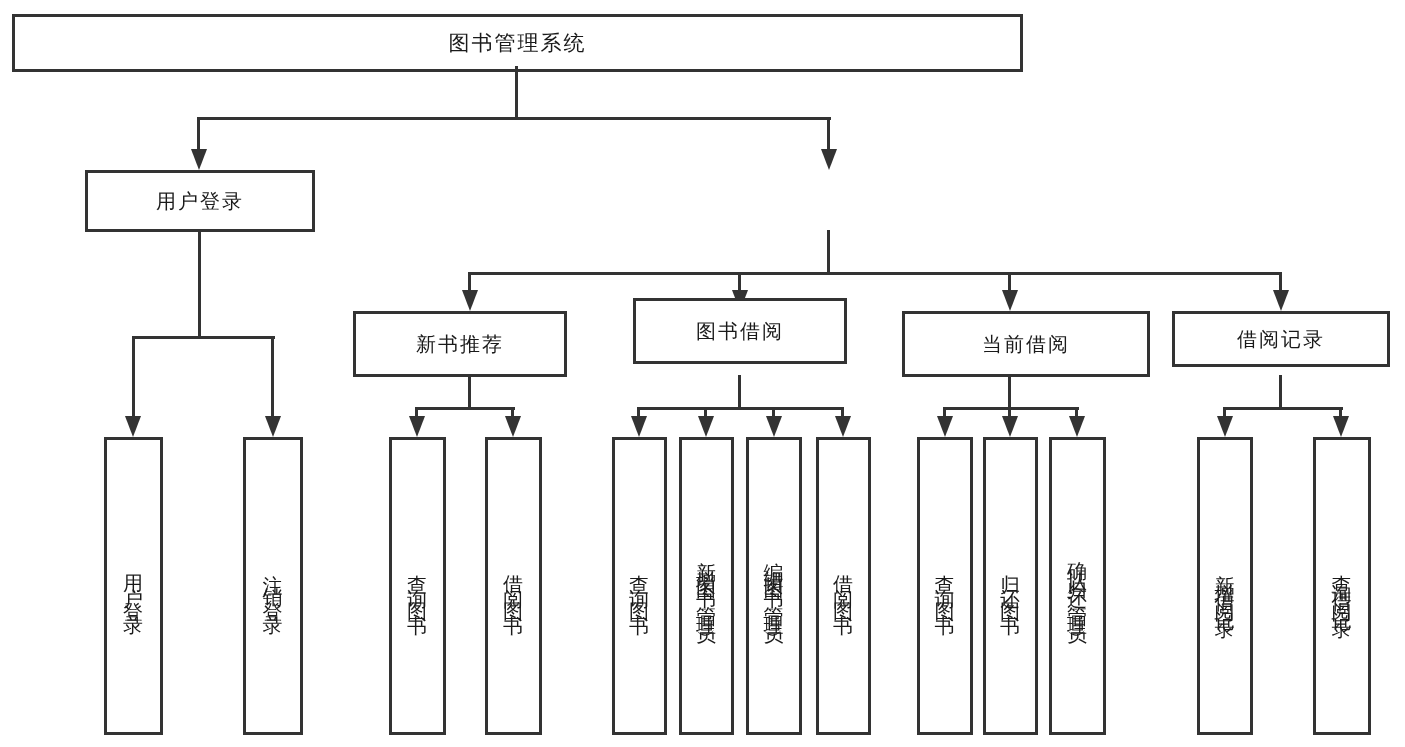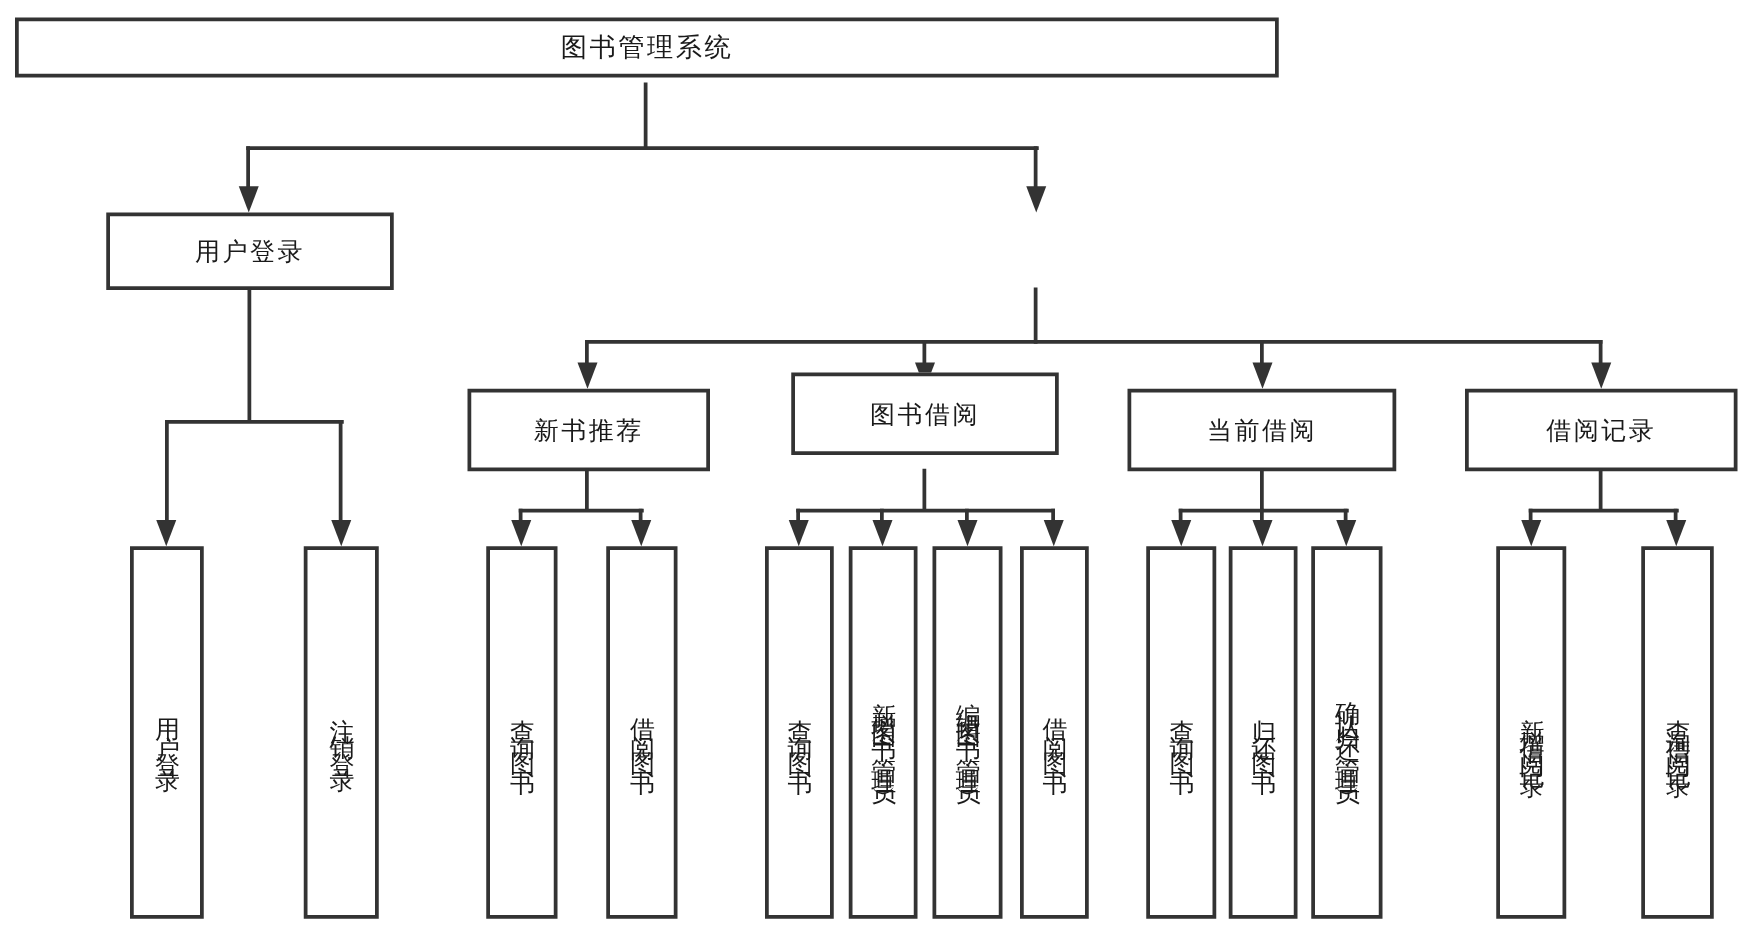--- a/index.html
+++ b/index.html
@@ -54,21 +54,21 @@
     letter-spacing: 0.5px;
     color: #9d9d9d;
     white-space: nowrap;
   }
 </style>
 </head>
 <body>
 
 <div class="canvas">
 
-  <div class="box" style="left:12px;top:14px;width:1011px;height:48px">
+  <div class="box" style="left:12px;top:14px;width:1011px;height:58px">
     <span class="h-label root-label">图书管理系统</span>
   </div>
 
   <div>
     <div class="vl" style="left:515px;top:66px;height:53px"></div>
     <div class="hl" style="left:197px;top:117px;width:634px"></div>
     <div class="vl" style="left:197px;top:117px;height:34px"></div>
     <div class="ar" style="left:191px;top:149px"></div>
     <div class="vl" style="left:827px;top:117px;height:34px"></div>
     <div class="ar" style="left:821px;top:149px"></div>
@@ -93,30 +93,30 @@
     <div class="vl" style="left:468px;top:272px;height:21px"></div>
     <div class="ar" style="left:462px;top:290px"></div>
     <div class="vl" style="left:738px;top:272px;height:21px"></div>
     <div class="ar" style="left:732px;top:290px"></div>
     <div class="vl" style="left:1008px;top:272px;height:21px"></div>
     <div class="ar" style="left:1002px;top:290px"></div>
     <div class="vl" style="left:1279px;top:272px;height:21px"></div>
     <div class="ar" style="left:1273px;top:290px"></div>
   </div>
 
-  <div class="box" style="left:374px;top:311px;width:194px;height:66px">
+  <div class="box" style="left:353px;top:311px;width:214px;height:66px">
     <span class="h-label">新书推荐</span>
   </div>
   <div class="box" style="left:633px;top:298px;width:214px;height:66px">
     <span class="h-label">图书借阅</span>
   </div>
-  <div class="box" style="left:902px;top:311px;width:215px;height:66px">
+  <div class="box" style="left:902px;top:311px;width:248px;height:66px">
     <span class="h-label">当前借阅</span>
   </div>
-  <div class="box" style="left:1172px;top:311px;width:218px;height:66px">
+  <div class="box" style="left:1172px;top:311px;width:218px;height:56px">
     <span class="h-label">借阅记录</span>
   </div>
 
   <div>
     <div class="vl" style="left:468px;top:375px;height:34px"></div>
     <div class="hl" style="left:415px;top:407px;width:100px"></div>
     <div class="vl" style="left:415px;top:407px;height:11px"></div>
     <div class="ar" style="left:409px;top:416px"></div>
     <div class="vl" style="left:511px;top:407px;height:11px"></div>
     <div class="ar" style="left:505px;top:416px"></div>

